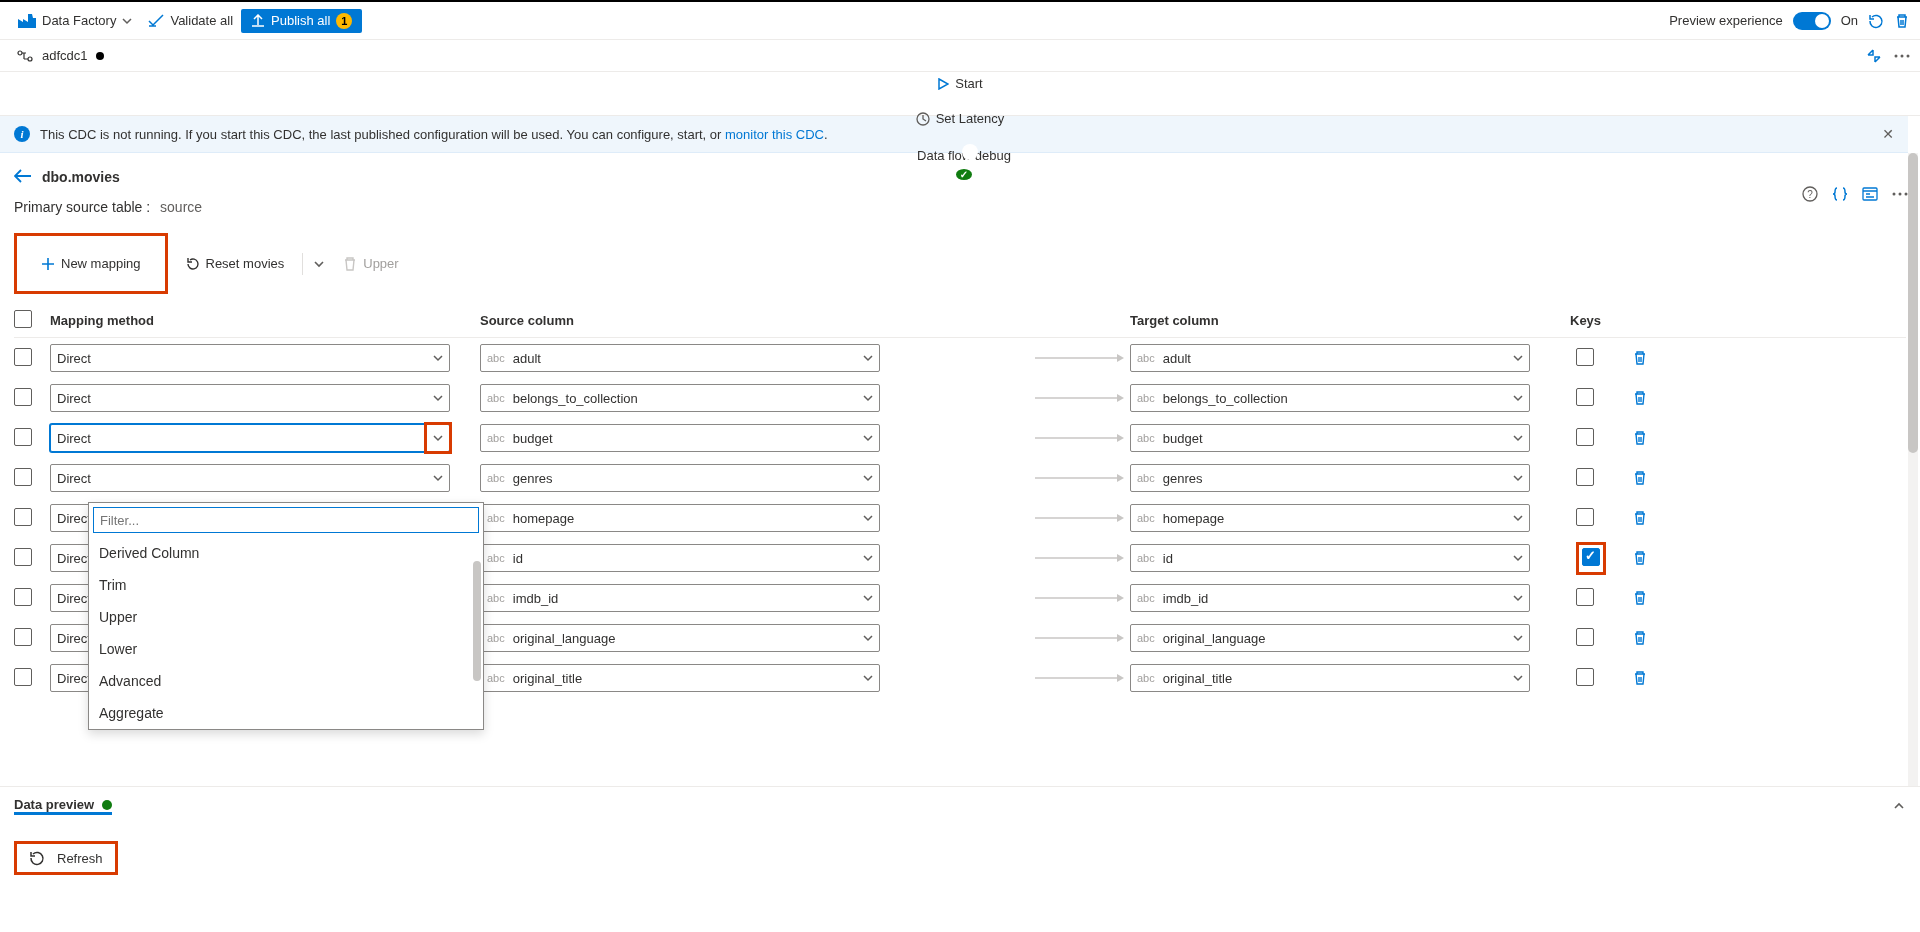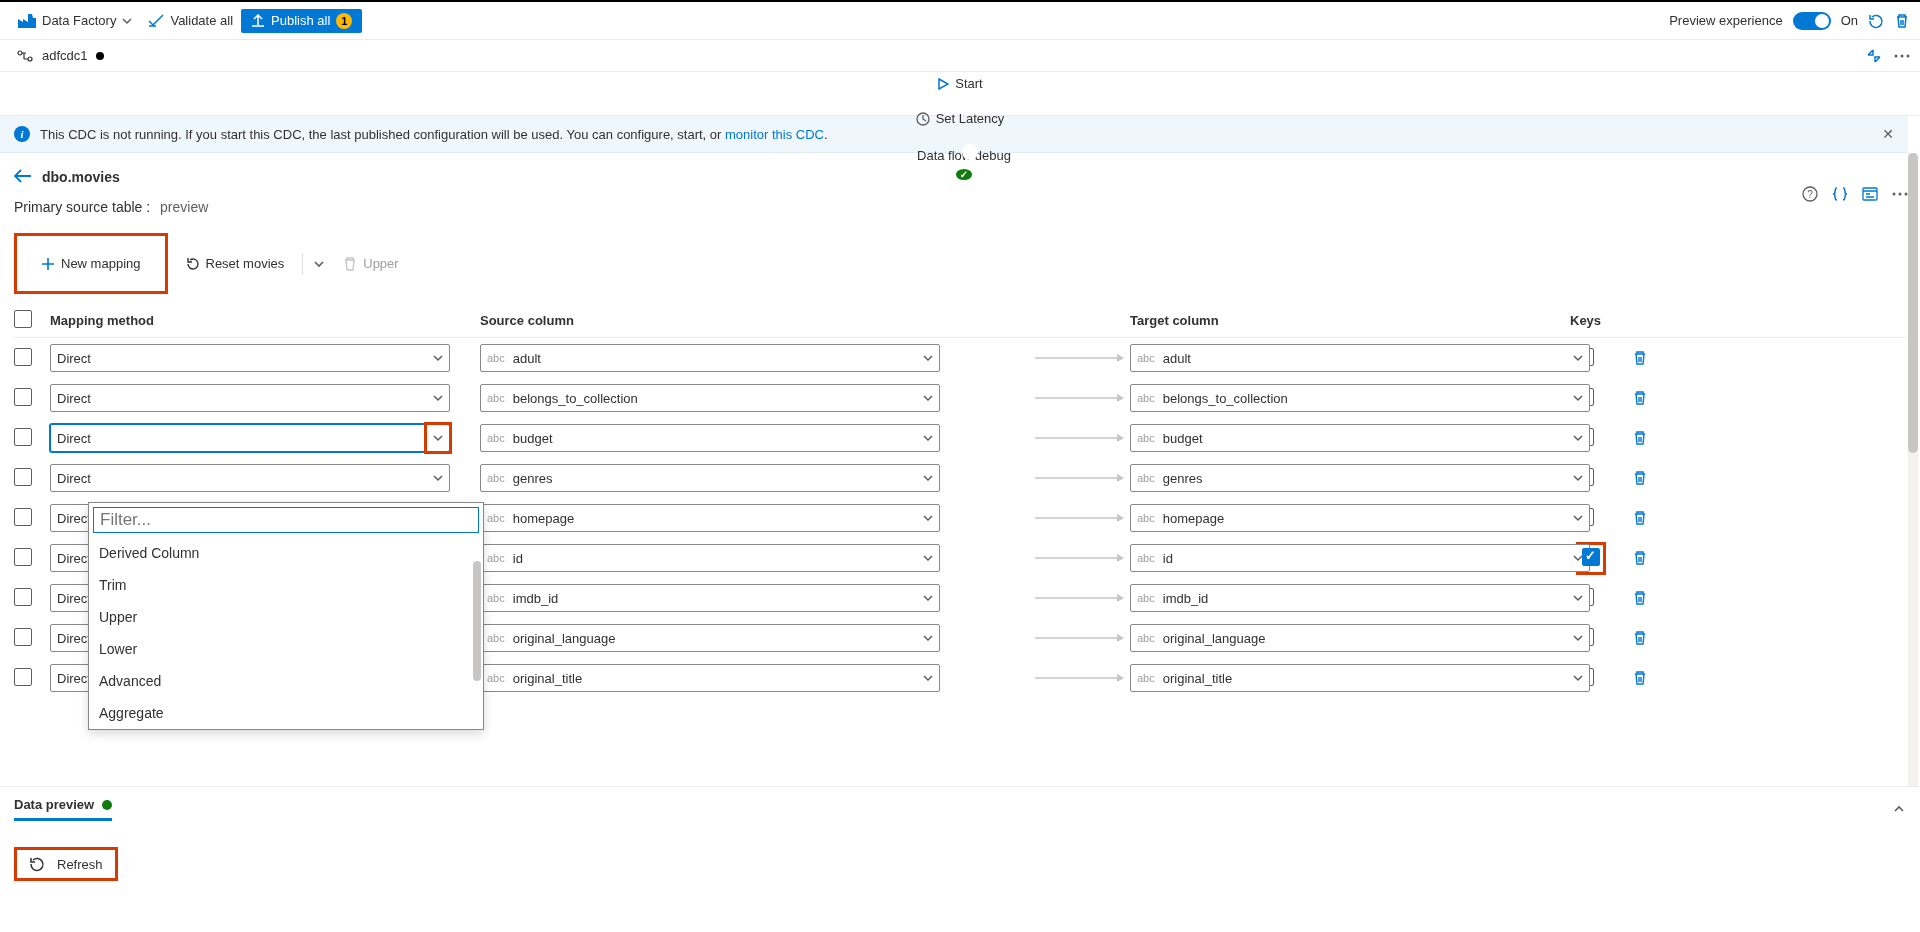--- a/index.html
+++ b/index.html
@@ -58,44 +58,44 @@
 .hl-red.pad { padding: 16px; }
 
 
 .grid { display: grid; grid-template-columns: 36px 430px 550px 100px 440px 40px 60px; align-items: center; column-gap: 0; }
 .grid.header { font-weight: 600; padding: 6px 0; border-bottom: 1px solid #edebe9; }
 .checkbox { width: 18px; height: 18px; border: 1px solid #605e5c; border-radius: 2px; background: #fff; display: inline-block; cursor: pointer; }
 .checkbox.checked { background: #0078d4; border-color: #0078d4; position: relative; }
 .checkbox.checked::after { content: "✓"; position: absolute; color: #fff; font-size: 13px; font-weight: bold; top: -1px; left: 2px; }
 .rows { max-height: 360px; overflow: hidden; position: relative; }
 .row { display: grid; grid-template-columns: 36px 430px 550px 100px 440px 40px 60px; align-items: center; height: 40px; }
-.dd { height: 28px; border: 1px solid #8a8886; border-radius: 2px; background: #fff; display: flex; align-items: center; padding: 0 6px; cursor: pointer; position: relative; width: 460px; }
+.dd { height: 28px; border: 1px solid #8a8886; border-radius: 2px; background: #fff; display: flex; align-items: center; padding: 0 6px; cursor: pointer; position: relative; width: 400px; }
 .dd.method { width: 400px; }
 .dd.method.active { border-color: #0078d4; box-shadow: 0 0 0 1px #0078d4; }
 .dd .chev { margin-left: auto; color: #605e5c; font-size: 11px; }
 .dd .abc { color: #a19f9d; font-size: 11px; margin-right: 8px; letter-spacing: 0; }
 .dd.method.active .chev-wrap { position: absolute; right: -3px; top: -3px; bottom: -3px; width: 28px; border: 3px solid #d83b01; display: flex; align-items: center; justify-content: center; }
 .arrow { color: #c8c6c4; display: flex; align-items: center; justify-content: center; }
 .arrow svg { width: 90px; height: 10px; }
 .delcell { display: flex; justify-content: center; }
 .delcell .trash { color: #0078d4; cursor: pointer; font-size: 14px; }
 .keycell { padding-left: 6px; }
 
 
 .dd-menu { position: absolute; left: 88px; top: 502px; width: 396px; background: #fff; border: 1px solid #8a8886; box-shadow: 0 4px 10px rgba(0,0,0,0.15); z-index: 20; }
 .dd-menu .filter { margin: 4px; }
-.dd-menu .filter input { width: 100%; height: 26px; border: 1px solid #0078d4; outline: none; padding: 12px 6px; font-size: 17px; }
+.dd-menu .filter input { width: 100%; height: 26px; border: 1px solid #0078d4; outline: none; padding: 12px 6px; font-size: 13px; }
 .dd-menu .opt { padding: 8px 10px; font-size: 14px; cursor: pointer; }
 .dd-menu .scrollbar { position: absolute; right: 2px; top: 58px; width: 8px; bottom: 2px; background: transparent; }
 .dd-menu .scrollbar .th { position: absolute; right: 0; top: 0; width: 8px; height: 120px; background: #c8c6c4; border-radius: 4px; }
 
 
 .preview { position: absolute; left: 0; right: 0; bottom: 0; background: #fff; border-top: 1px solid #edebe9; padding: 10px 14px 40px 14px; height: 146px; }
 .preview-tabs { display: flex; align-items: center; gap: 8px; }
-.preview-tab { font-weight: 600; padding-bottom: 6px; border-bottom: 3px solid #0078d4; display: flex; align-items: center; gap: 8px; }
+.preview-tab { font-weight: 600; border-bottom: 3px solid #0078d4; display: flex; align-items: center; gap: 8px; }
 .preview-tab .dot { width: 10px; height: 10px; background: #107c10; border-radius: 50%; }
 .preview .expand { margin-left: auto; color: #605e5c; cursor: pointer; }
 .refresh-wrap { margin-top: 26px; display: inline-flex; }
 .refresh-btn { display: flex; align-items: flex-end; gap: 12px; padding: 6px 12px; cursor: pointer; }
 
 
 svg { display: block; }
 .lbl { font-size: 13px; }
 .ic-blue { color: #0078d4; }
 .ic-grey { color: #605e5c; }
@@ -253,21 +253,21 @@
     <span class="back">
       <svg width="18" height="14" viewBox="0 0 18 14">
           <path fill="none" stroke="#0078d4" stroke-width="1.8" d="M17 7H1M7 1L1 7l6 6"></path>
         </svg>
     </span>
     <span class="label">dbo.movies</span>
   </div>
 
   <div class="pst">
     <span>Primary source table :</span>
-    <span class="value" style="margin-left:6px">preview</span>
+    <span class="value" style="margin-left:6px">source</span>
   </div>
 
   <div class="mapping-toolbar">
     <div class="hl-red pad">
       <div class="mt-btn">
         <span>
           <svg width="14" height="14" viewBox="0 0 14 14">
               <path stroke="#0078d4" stroke-width="1.6" d="M7 1v12M1 7h12"></path>
             </svg>
         </span>

